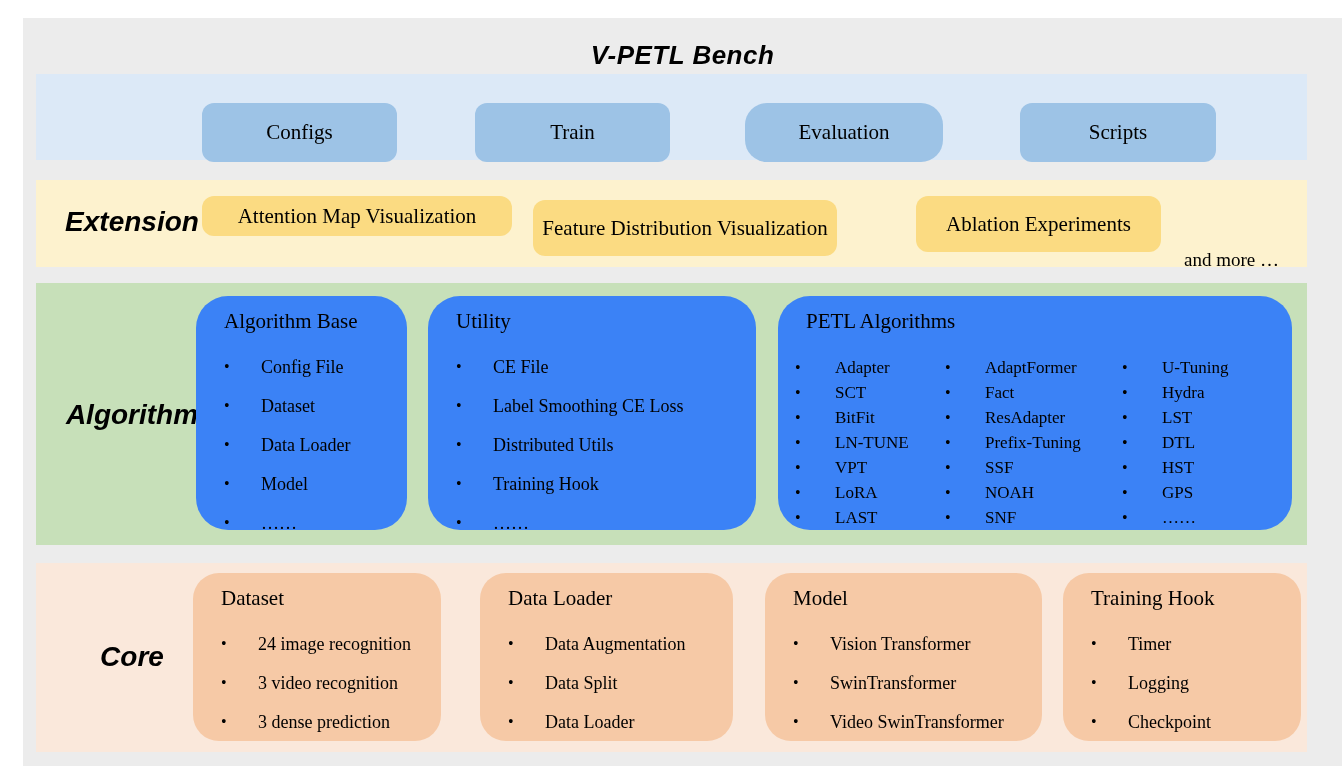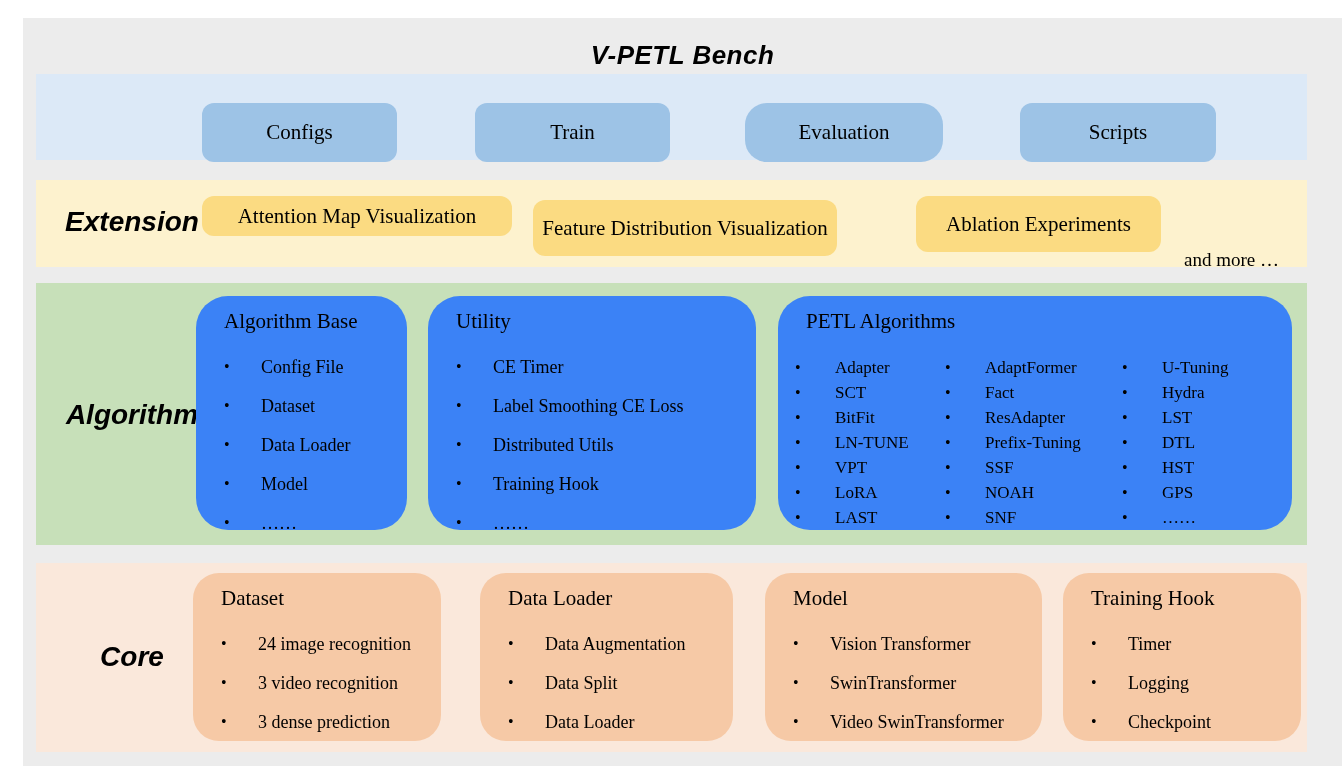--- a/index.html
+++ b/index.html
@@ -67,21 +67,21 @@
         <div class="bitem">Dataset</div>
         <div class="bitem">Data Loader</div>
         <div class="bitem">Model</div>
         <div class="bitem">……</div>
       </div>
     </div>
 
     <div class="gbox" style="left:392px;width:328px;">
       <div class="box-title">Utility</div>
       <div class="blist">
-        <div class="bitem">CE Timer</div>
+        <div class="bitem">CE File</div>
         <div class="bitem">Label Smoothing CE Loss</div>
         <div class="bitem">Distributed Utils</div>
         <div class="bitem">Training Hook</div>
         <div class="bitem">……</div>
       </div>
     </div>
 
     <div class="gbox" style="left:742px;width:514px;">
       <div class="box-title">PETL Algorithms</div>
       <div class="pcol pcol-1">

